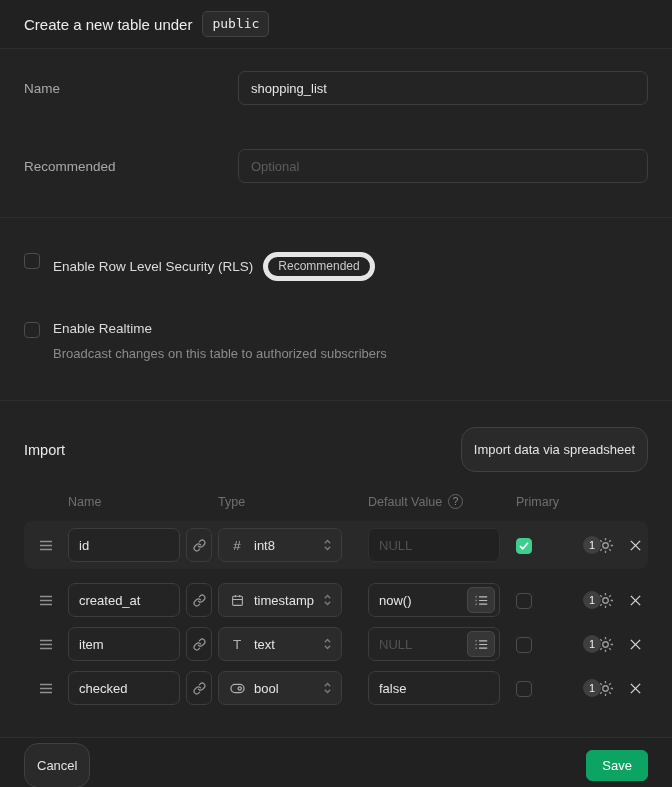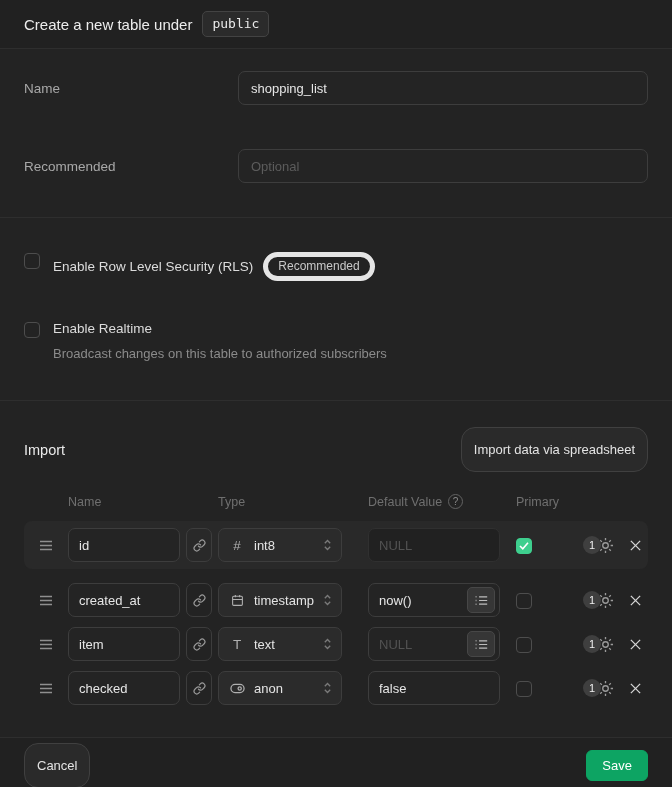--- a/index.html
+++ b/index.html
@@ -364,21 +364,21 @@
             <path d="M14 11a5 5 0 0 0-7.54-.54l-3 3a5 5 0 0 0 7.07 7.07l1.71-1.71"></path>
           </svg>
       </button>
       <div class="type-select">
         <span class="type-icon">
           <svg width="15" height="11" viewBox="0 0 24 16" fill="none" stroke="#b0b0b0" stroke-width="2">
               <rect x="1.5" y="1.5" width="21" height="13" rx="6.5"></rect>
               <circle cx="15.5" cy="8" r="2.6"></circle>
             </svg>
         </span>
-        <span class="type-name">anon</span>
+        <span class="type-name">bool</span>
         <span class="sel-chevrons">
           <svg width="9" height="14" viewBox="0 0 10 14" fill="none" stroke="#7a7a7a" stroke-width="1.5">
               <path d="M2 5l3-3 3 3M2 9l3 3 3-3"></path>
             </svg>
         </span>
       </div>
       <div class="default-field">
         <input class="default-input" type="text" value="false" style="">
       </div>
       <div class="primary-cell">

